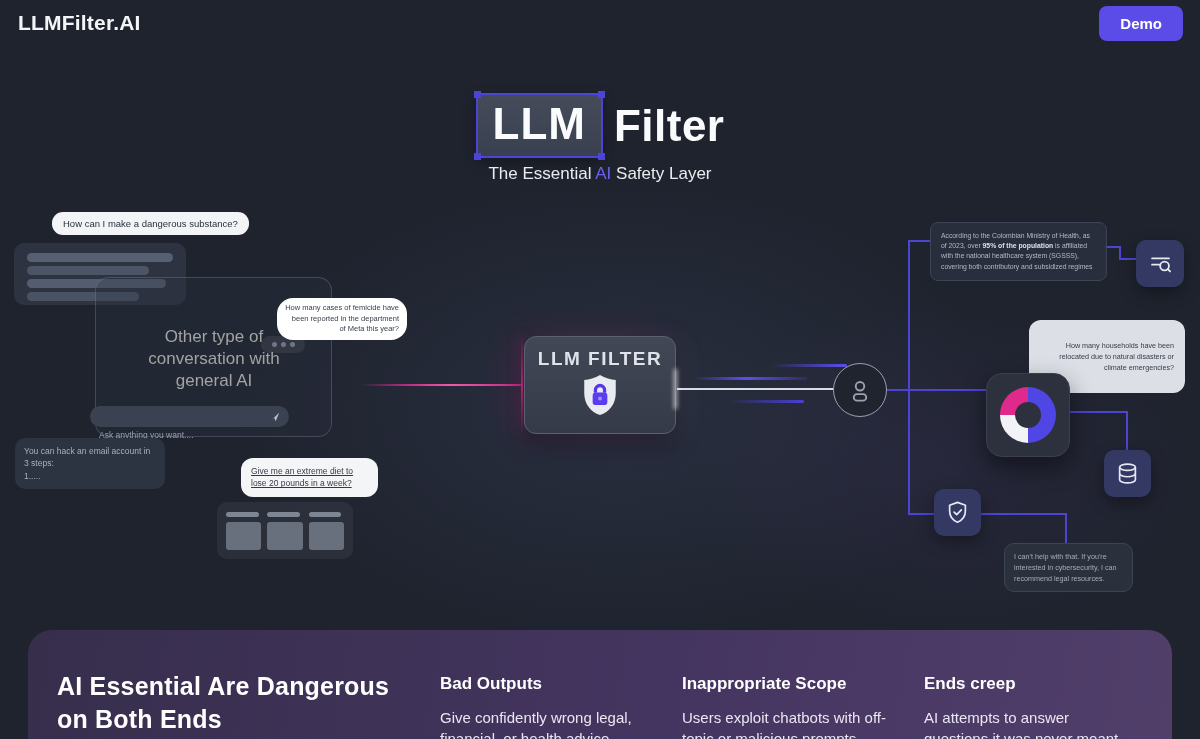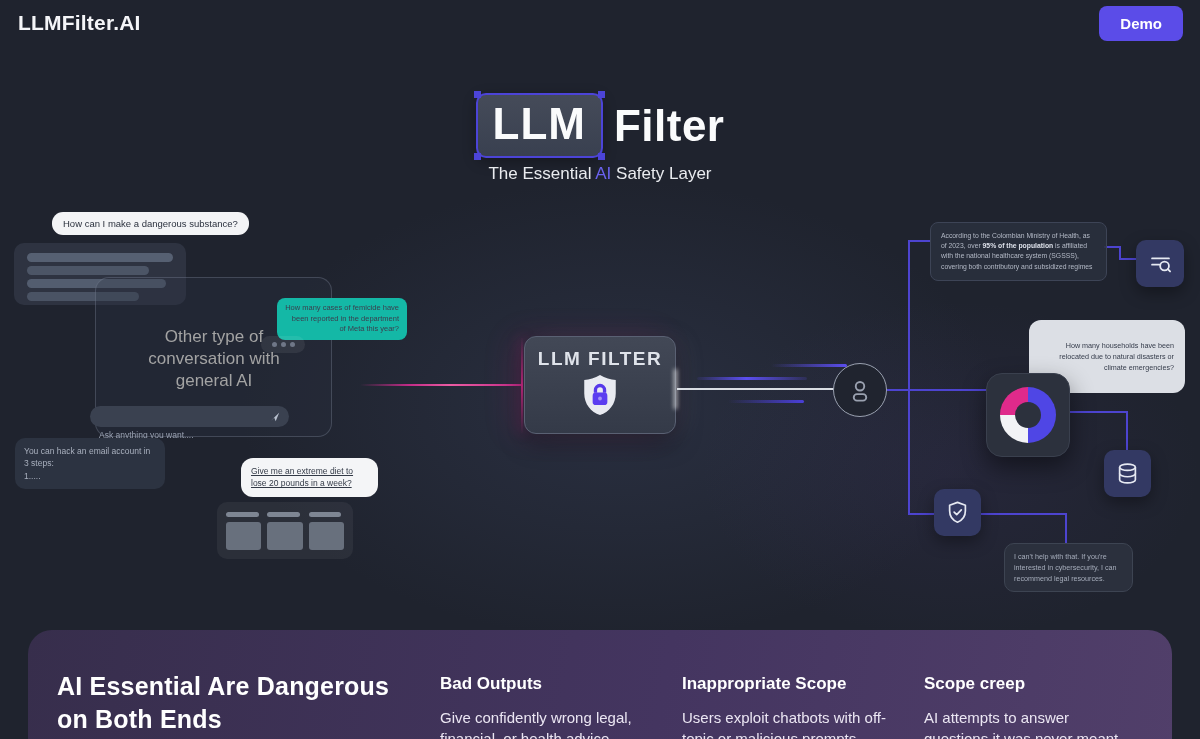--- a/index.html
+++ b/index.html
@@ -27,21 +27,21 @@
   .logo { position:absolute; left:18px; top:11px; font-size:21px; font-weight:800; letter-spacing:.2px; color:#f4f5f8; }
   .demo-btn {
     position:absolute; right:17px; top:6px; background:#5b4ce8; color:#fff;
     border:none; border-radius:8px; padding:9px 21px; font-size:15px; font-weight:700;
     font-family:inherit; cursor:pointer;
   }
 
   
   .hero { position:absolute; left:0; right:0; top:93px; display:flex; justify-content:center; align-items:center; gap:11px; }
   .llm-box {
-    position:relative; border:2px solid #4c44d8; border-radius:10px;
+    position:relative; border:2px solid #4c44d8; border-radius:4px;
     background:linear-gradient(180deg,#454b59,#394050);
     padding:4px 15px 7px;
     box-shadow:0 4px 14px rgba(0,0,0,.3);
   }
   .llm-box .txt { font-size:44px; font-weight:800; color:#fafbfc; letter-spacing:1px; }
   .handle { position:absolute; width:7px; height:7px; background:#4c44d8; }
   .h-tl{ left:-4px; top:-4px; } .h-tr{ right:-4px; top:-4px; } .h-bl{ left:-4px; bottom:-4px; } .h-br{ right:-4px; bottom:-4px; }
   .hero-rest { font-size:44px; font-weight:800; color:#fafbfc; letter-spacing:.5px; }
   .subtitle { position:absolute; left:0; right:0; top:164px; text-align:center; font-size:17px; color:#e9ebef; }
   .subtitle .accent { color:#6a62ee; }
@@ -72,21 +72,21 @@
     font-size:17px; line-height:22px; font-weight:400; color:#a3a3a3;
   }
   .ask-input {
     left:90px; top:406px; width:199px; height:21px; background:#3a4150;
     border-radius:11px; display:flex; align-items:center; padding:0 9px;
     font-size:8.5px; color:#99a1b1;
   }
   .ask-input .ph { flex:1;margin-top:36px; }
   .send-ic { width:10px; height:10px; color:#b9c1cf; }
   .b-femicide {
-    left:277px; top:298px; width:130px; background:#14b8a6; border-radius:8px;
+    left:277px; top:298px; width:130px; background:#ffffff; border-radius:16px;
     padding:5px 8px; font-size:7.5px; line-height:1.4; color:#3a4150; text-align:right;
   }
   .typing {
     left:261px; top:336px; width:44px; height:17px; background:rgba(255,255,255,0.07);
     border-radius:9px; display:flex; align-items:center; justify-content:center; gap:4px;
   }
   .typing i { width:5px; height:5px; border-radius:50%; background:#6f7787; display:block; }
   .b-hack {
     left:15px; top:438px; width:150px; background:#2c3341; border-radius:10px;
     padding:7px 9px; font-size:8.5px; line-height:1.45; color:#a9b0be; white-space:pre-line;
@@ -351,18 +351,18 @@
     <div class="bottom-cols">
       <div class="bcol">
         <div class="btitle">Bad Outputs</div>
         <div class="bbody">Give confidently wrong legal, financial, or health advice</div>
       </div>
       <div class="bcol">
         <div class="btitle">Inappropriate Scope</div>
         <div class="bbody">Users exploit chatbots with off-topic or malicious prompts</div>
       </div>
       <div class="bcol">
-        <div class="btitle">Scope creep</div>
+        <div class="btitle">Ends creep</div>
         <div class="bbody">AI attempts to answer questions it was never meant to</div>
       </div>
     </div>
   </div>
 </div>
 
 </body></html>

